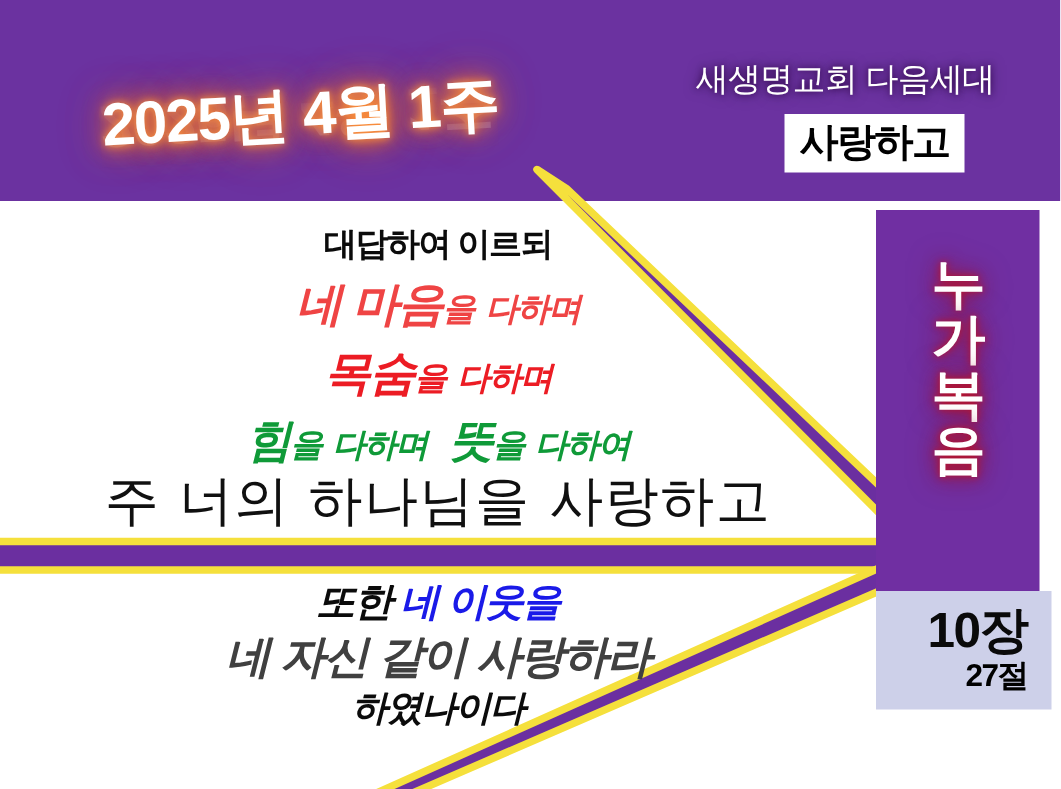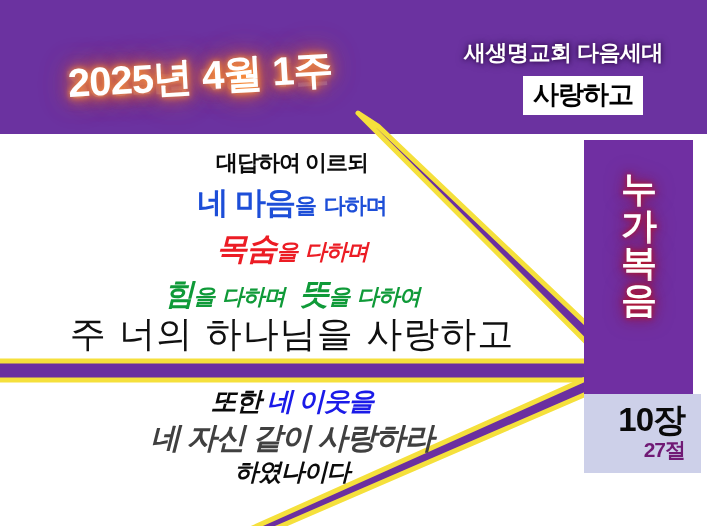--- a/index.html
+++ b/index.html
@@ -43,21 +43,21 @@
     transform-origin:left top;
     text-shadow:
        0 0 8px rgba(255,160,70,.45),
        0 0 18px rgba(255,130,40,.35);
     white-space:nowrap;
     -webkit-mask-image:linear-gradient(to top, rgba(0,0,0,0) 10%, rgba(0,0,0,.85) 95%);
             mask-image:linear-gradient(to top, rgba(0,0,0,0) 10%, rgba(0,0,0,.85) 95%);
   }
   #church-line{
     position:absolute;right:44px;top:38px;
-    font-size:22px;font-weight:bold;color:#ffffff;
+    font-size:22px;font-weight:normal;color:#ffffff;
     letter-spacing:-0.5px;white-space:nowrap;
     text-shadow:0 0 4px rgba(40,0,60,.85),0 0 9px rgba(30,0,50,.6);
   }
   #memorize-box{
     position:absolute;right:64px;top:76px;
     background:#ffffff;
     padding:1px 10px 3px 10px;
   }
   #memorize-box span{
     font-size:26px;font-weight:bold;color:#000000;
@@ -90,34 +90,34 @@
   }
   #chapter{
     position:absolute;left:0;top:4px;width:101px;
     text-align:right;
     font-size:33px;font-weight:bold;color:#0a0a0a;
     letter-spacing:-1px;
   }
   #verse{
     position:absolute;left:0;top:42px;width:101px;
     text-align:right;
-    font-size:21px;font-weight:bold;color:#701a75;
+    font-size:21px;font-weight:bold;color:#000000;
     letter-spacing:-1px;
   }
 
   
   #verse-body{
     position:absolute;left:0;top:134px;width:484px;height:392px;
   }
   .vline{
     position:absolute;width:584px;text-align:center;
     white-space:nowrap;letter-spacing:-1px;
   }
   .l1{top:14px;font-size:22px;font-weight:bold;color:#0b0b0b;}
-  .l2{top:48px;font-size:31px;font-weight:bold;color:#1d4ed8;}
+  .l2{top:48px;font-size:31px;font-weight:bold;font-style:italic;color:#ef4444;}
   .l2 .sm{font-size:22px;}
   .l3{top:94px;font-size:31px;font-weight:bold;font-style:italic;color:#ec1c24;}
   .l3 .sm{font-size:22px;}
   .l4{top:140px;font-size:30px;font-weight:bold;font-style:italic;color:#0f9a38;}
   .l4 .sm{font-size:22px;}
   .l5{
     top:176px;font-size:36px;color:#101010;
     font-family:"DejaVu Serif", serif;font-weight:normal;letter-spacing:1px;
   }
   .l6{top:250px;font-size:26px;font-weight:bold;font-style:italic;color:#0b0b0b;}

